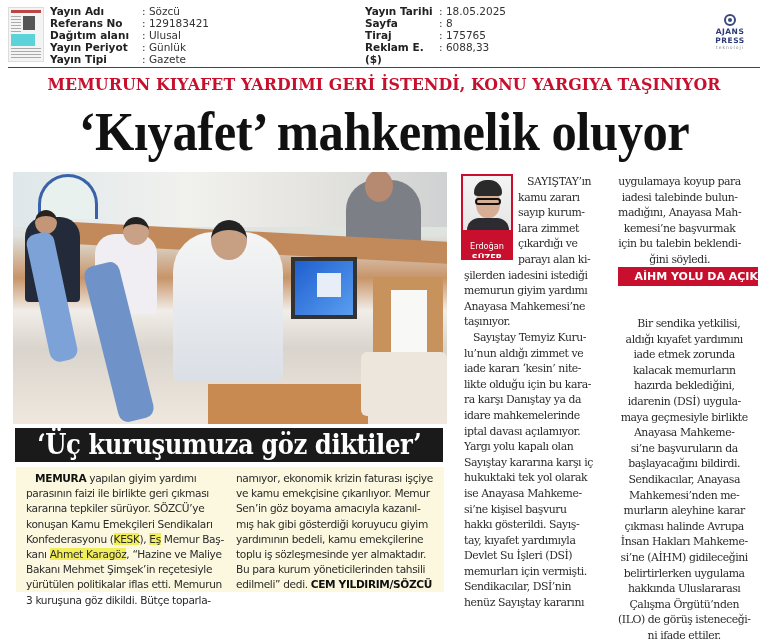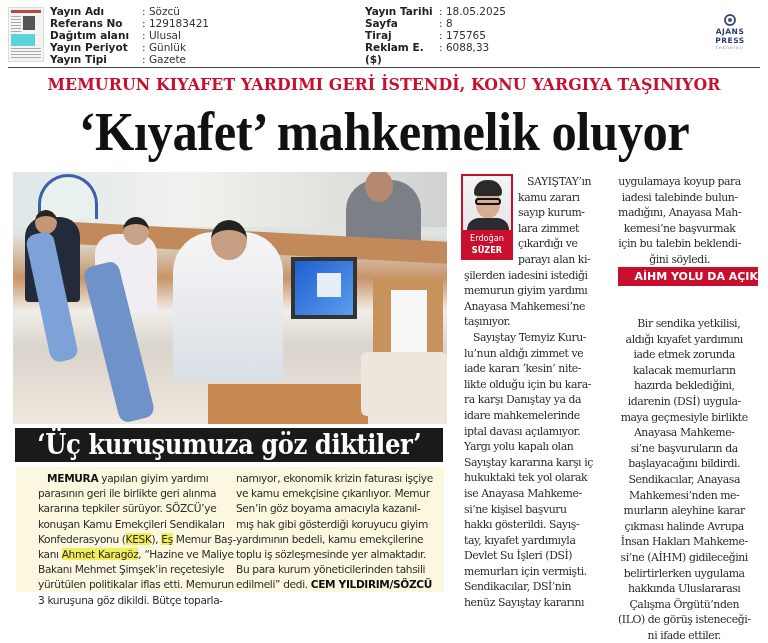--- a/index.html
+++ b/index.html
@@ -57,39 +57,39 @@
   .photo .clerkhead { position:absolute; left:352px; top:-2px; width:28px; height:32px; background:#b58a70; border-radius:50%; }
 
   
   .banner { position: absolute; left: 15px; top: 428px; width: 428px; height: 34px; background: #1a1a1a;
     color: #fff; font-family: "DejaVu Serif", serif; font-weight: bold; font-size: 27px; line-height: 34px; text-align: center; white-space: nowrap; letter-spacing: -0.5px; }
   .banner span { display:inline-block; transform: scaleX(0.9); transform-origin: center; }
 
   
   .quote { position: absolute; left: 16px; top: 467px; width: 428px; height: 125px; background: #fbf8df; }
   .qcol { position: absolute; top: 4px; font-family: "DejaVu Sans", sans-serif; font-size: 10.6px; line-height: 15.2px; color: #2a2a2a; letter-spacing: -0.35px; white-space: nowrap; }
-  .qcol.c1 { left: 22px; width: 205px; }
+  .qcol.c1 { left: 10px; width: 205px; }
   .qcol.c2 { left: 220px; width: 205px; }
   .qcol .line { display: block; height: 15.2px; }
   .qcol b { font-weight: bold; color: #111; }
   .hl { background: #f2ee5a; color: #2a2a2a; }
 
   
   .col { position: absolute; font-family: "DejaVu Serif", serif; font-size: 10.9px; line-height: 15.6px; color: #2c2c2c; white-space: nowrap; letter-spacing: -0.45px; }
   .col .line { display: block; height: 15.6px; }
   .col3 { left: 464px; top: 174px; }
   .col4 { left: 618px; top: 174px; text-align: center; }
 
   .author { position: absolute; left: 461px; top: 174px; width: 52px; height: 86px; border: 2px solid #c8102e; background: #fff; overflow: hidden; }
   .author .pic { position:absolute; left:0; top:0; width:100%; height:58px; background: linear-gradient(180deg,#f4f4f4,#e5e5e5); }
   .author .hair { position:absolute; left:11px; top:4px; width:28px; height:16px; background:#2a2a2a; border-radius: 14px 14px 4px 4px; }
   .author .face { position:absolute; left:13px; top:12px; width:24px; height:30px; background:#d7ae93; border-radius: 45%; }
   .author .glasses { position:absolute; left:12px; top:22px; width:26px; height:7px; border:2px solid #111; border-radius:4px; }
   .author .body { position:absolute; left:4px; top:42px; width:42px; height:18px; background:#2d2b32; border-radius: 12px 12px 0 0; }
-  .author .tag { position:absolute; left:0; bottom:0; width:100%; height:28px; background:#c8102e; color:#fff; text-align:center; font-family:"DejaVu Sans",sans-serif; font-size:8.2px; line-height:12px; padding-top:2px; }
+  .author .tag { position:absolute; left:0; bottom:0; width:100%; height:28px; background:#c8102e; color:#fff; text-align:center; font-family:"DejaVu Sans",sans-serif; font-size:8.2px; line-height:12px; padding-top:10px; }
   .author .tag .ln2 { font-weight:bold; }
 
   .col3-lead { position: absolute; left: 518px; top: 174px; font-family: "DejaVu Serif", serif; font-size: 10.9px; line-height: 15.6px; color: #2c2c2c; white-space: nowrap; letter-spacing: -0.45px; }
   .col3-lead .line { display:block; height:15.6px; }
 
   .subhead { position: absolute; left: 618px; top: 267px; width: 140px; height: 19px; background: #c8102e; color: #fff;
     font-family: "DejaVu Sans", sans-serif; font-weight: bold; font-size: 11px; line-height: 19px; text-align: right; white-space: nowrap; }
 </style>
 </head>
 <body>
@@ -172,21 +172,21 @@
     <div class="paper"></div>
   <div class="drawer"></div>
   <div class="printer"></div>
 </div>
 
 <div class="banner"><span>‘Üç kuruşumuza göz diktiler’</span></div>
 
 <div class="quote">
   <div class="qcol c1">
     <span class="line">&nbsp;&nbsp;&nbsp;<b>MEMURA</b><span> yapılan giyim yardımı</span></span>
-    <span class="line">parasının geri ile birlikte geri alınma</span>
+    <span class="line">parasının faizi ile birlikte geri çıkması</span>
     <span class="line">kararına tepkiler sürüyor. SÖZCÜ’ye</span>
     <span class="line">konuşan Kamu Emekçileri Sendikaları</span>
     <span class="line"><span>Konfederasyonu (</span><span class="hl">KESK</span><span>), </span><span class="hl">Eş</span><span> Memur Baş-</span></span>
     <span class="line"><span>kanı </span><span class="hl">Ahmet Karagöz</span><span>, “Hazine ve Maliye</span></span>
     <span class="line">Bakanı Mehmet Şimşek’in reçetesiyle</span>
     <span class="line">yürütülen politikalar iflas etti. Memurun</span>
     <span class="line">3 kuruşuna göz dikildi. Bütçe toparla-</span>
   </div>
   <div class="qcol c2">
     <span class="line">namıyor, ekonomik krizin faturası işçiye</span>

